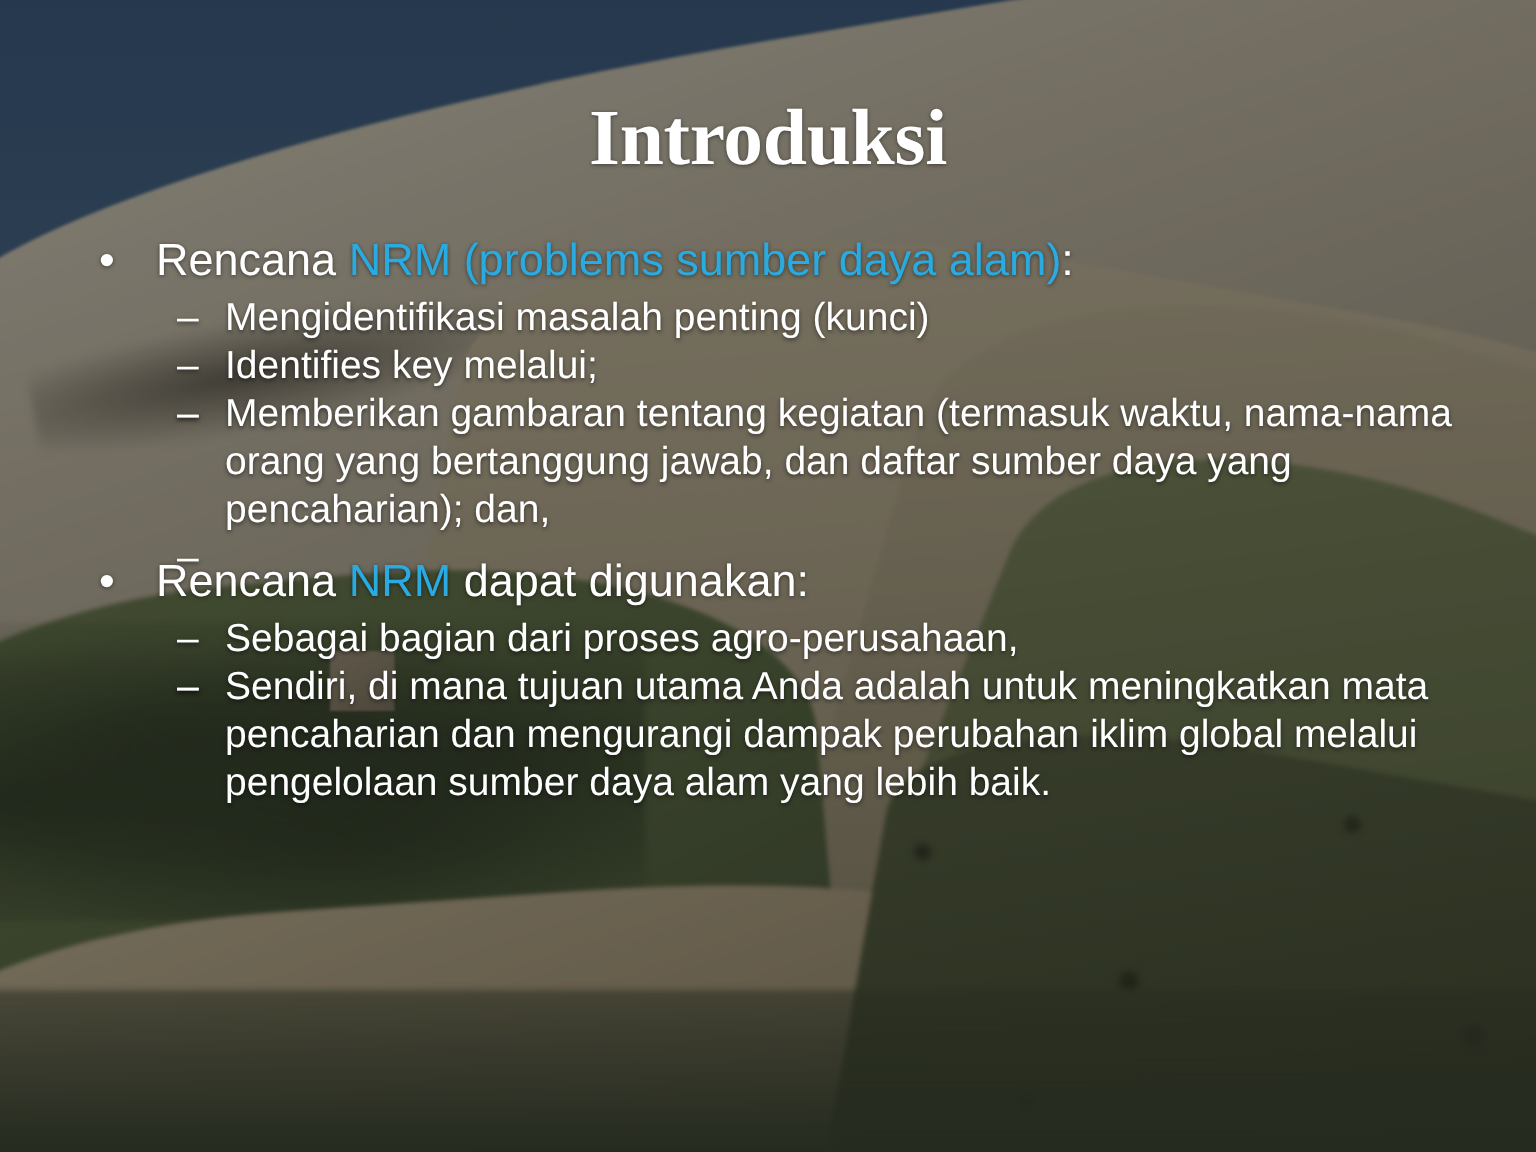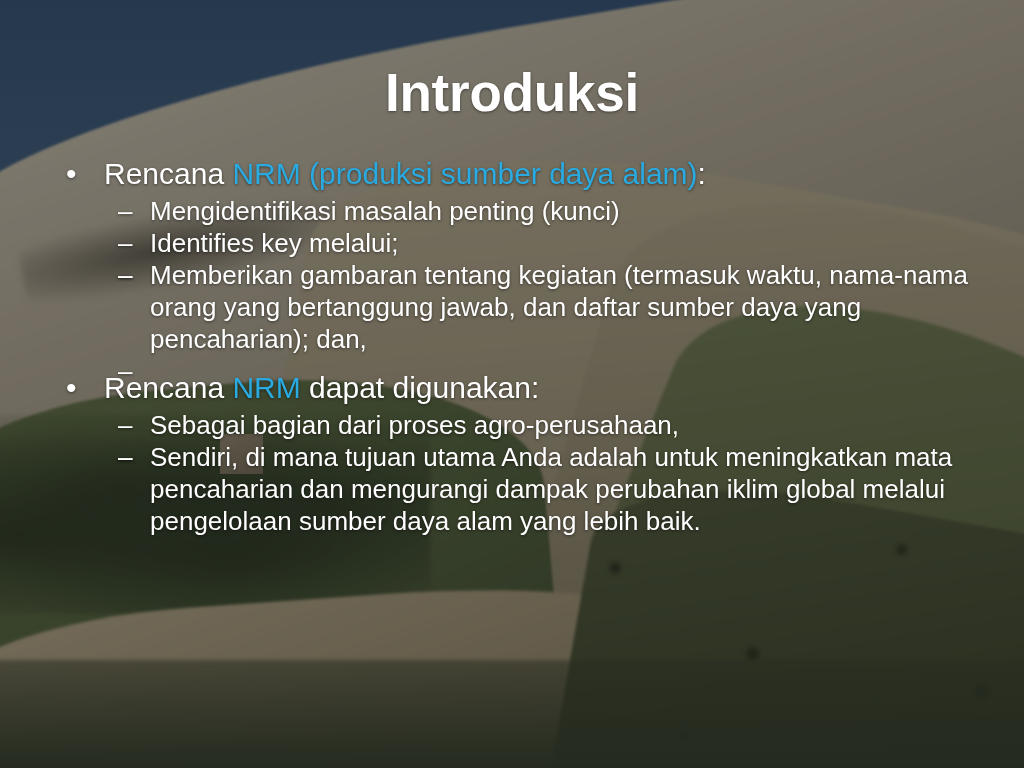--- a/index.html
+++ b/index.html
@@ -145,20 +145,21 @@
 
   .title {
     position: absolute;
     left: 0; right: 0; top: 62px;
     text-align: center;
     color: #ffffff;
     font-size: 53px;
     font-weight: bold;
     letter-spacing: -.2px;
     text-shadow: 0 1px 3px rgba(0,0,0,.45);
+    font-family: Liberation Serif, serif;
   }
 
   .body { position: absolute; left: 60px; right: 30px; top: 155px; }
 
   .l1 {
     position: relative;
     padding-left: 44px;
     color: #ffffff;
     font-size: 30px;
     line-height: 38px;
@@ -213,21 +214,21 @@
     <div class="overlay"></div>
   </div>
 
   <div class="content">
 
     <div class="title">Introduksi</div>
 
     <div class="body">
 
       <div class="l1">
-        <span class="marker">•</span><span>Rencana </span><span class="accent">NRM (produksi sumber daya alam)</span><span>:</span>
+        <span class="marker">•</span><span>Rencana </span><span class="accent">NRM (problems sumber daya alam)</span><span>:</span>
       </div>
 
       <div class="l2">
         <span class="marker">–</span><span>Mengidentifikasi masalah penting (kunci)</span>
       </div>
       <div class="l2">
         <span class="marker">–</span><span>Identifies key melalui;</span>
       </div>
       <div class="l2">
         <span class="marker">–</span>

